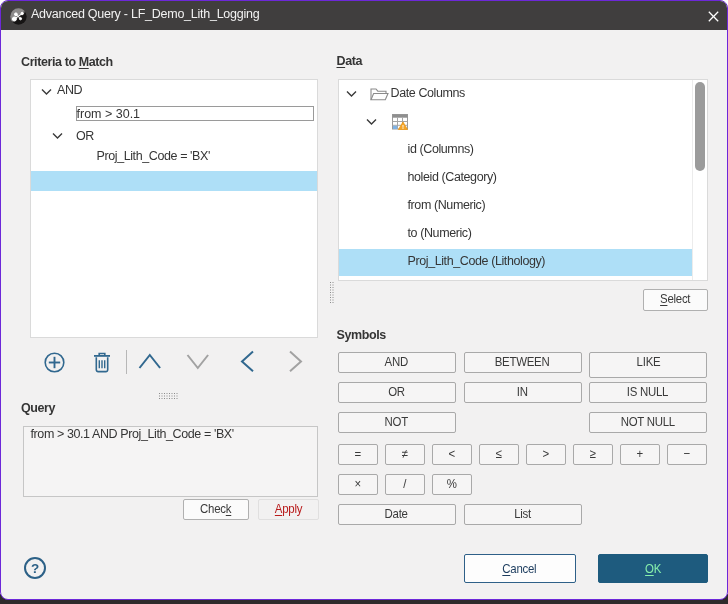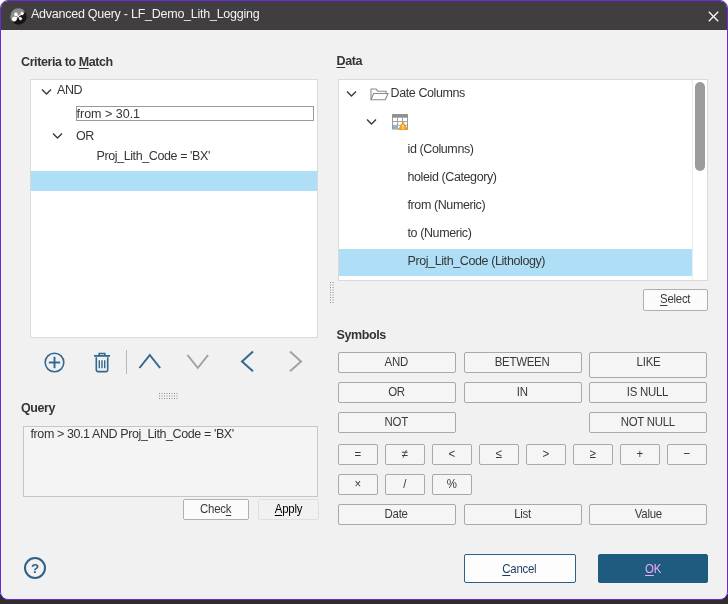--- a/index.html
+++ b/index.html
@@ -114,21 +114,21 @@
           <rect x="12.5" y="5" width="1" height="1"></rect>
           <rect x="15" y="5" width="1" height="1"></rect>
           <rect x="17.5" y="5" width="1" height="1"></rect>
    </g>
  </svg>
 
  <div class="lbl" style="left:20px;top:400px">Query</div>
  <div class="abs" style="left:22px;top:425px;width:295px;height:71px;background:#f5f4f4;border:1px solid #c6c6c6"></div>
  <div class="t12" style="left:29.5px;top:423px">from &gt; 30.1 AND Proj_Lith_Code = 'BX'</div>
  <div class="btn" style="left:182px;top:498px;width:65.5px;height:21px;line-height:17.5px;border-color:#b0b0b0;background:#fbfbfb"><span>Chec<u>k</u></span></div>
- <div class="btn" style="left:257px;top:498px;width:61px;height:21px;line-height:17.5px;background:#f2f1f1;border-color:#e0dfdf;color:#000000"><span><u>A</u>pply</span></div>
+ <div class="btn" style="left:257px;top:498px;width:61px;height:21px;line-height:17.5px;background:#f2f1f1;border-color:#e0dfdf;color:#b91c1c"><span><u>A</u>pply</span></div>
  <svg class="abs" style="left:23px;top:556px" width="22" height="22" viewBox="0 0 22 22">
    <circle cx="11" cy="11" r="10" fill="none" stroke="#2d6187" stroke-width="2"></circle>
    <text x="11" y="15.8" text-anchor="middle" font-size="13.5" font-weight="bold" fill="#2d6187" font-family="Liberation Sans,sans-serif">?</text>
  </svg>
 
  <div class="lbl" style="left:335.5px;top:53px"><u>D</u>ata</div>
  <div class="box" style="left:337px;top:78px;width:370px;height:202px"></div>
  <div class="abs" style="left:691px;top:79px;width:1px;height:200px;background:#ececec"></div>
  <div class="abs" style="left:694px;top:81px;width:10px;height:89px;background:#9b9b9b;border-radius:5px"></div>
  <svg class="abs" style="left:345px;top:88.5px" width="11" height="8" viewBox="0 0 11 8">
@@ -202,17 +202,16 @@
  <div class="btn" style="left:477.5px;top:443px;width:40px;height:21px;line-height:17.5px"><span>≤</span></div>
  <div class="btn" style="left:524.5px;top:443px;width:40px;height:21px;line-height:17.5px"><span>&gt;</span></div>
  <div class="btn" style="left:571.5px;top:443px;width:40px;height:21px;line-height:17.5px"><span>≥</span></div>
  <div class="btn" style="left:618.5px;top:443px;width:40px;height:21px;line-height:17.5px"><span>+</span></div>
  <div class="btn" style="left:665.5px;top:443px;width:40px;height:21px;line-height:17.5px"><span>−</span></div>
  <div class="btn" style="left:336.5px;top:473px;width:40px;height:21px;line-height:17.5px"><span>×</span></div>
  <div class="btn" style="left:383.5px;top:473px;width:40px;height:21px;line-height:17.5px"><span>/</span></div>
  <div class="btn" style="left:430.5px;top:473px;width:40px;height:21px;line-height:17.5px"><span>%</span></div>
  <div class="btn" style="left:462.5px;top:503px;width:118px;height:21px;line-height:17.5px"><span>List</span></div>
  <div class="btn" style="left:336.5px;top:503px;width:118px;height:21px;line-height:17.5px"><span>Date</span></div>
- <div class="btn" style="left:588px;top:503px;width:118px;height:21px;line-height:17.5px"><span>Value</span></div>
 
  <div class="btn" style="left:462.5px;top:553px;width:112px;height:29px;line-height:27px;border-color:#2e6088;color:#1c3c5e;background:#fdfdfd"><span><u>C</u>ancel</span></div>
- <div class="btn" style="left:597px;top:553px;width:110px;height:29px;line-height:27px;background:#1e5b7e;border-color:#1e5b7e;color:#f0abfc"><span><u>O</u>K</span></div>
+ <div class="btn" style="left:597px;top:553px;width:110px;height:29px;line-height:27px;background:#1e5b7e;border-color:#1e5b7e;color:#86efac"><span><u>O</u>K</span></div>
 </div>
 </div>
 </body></html>

